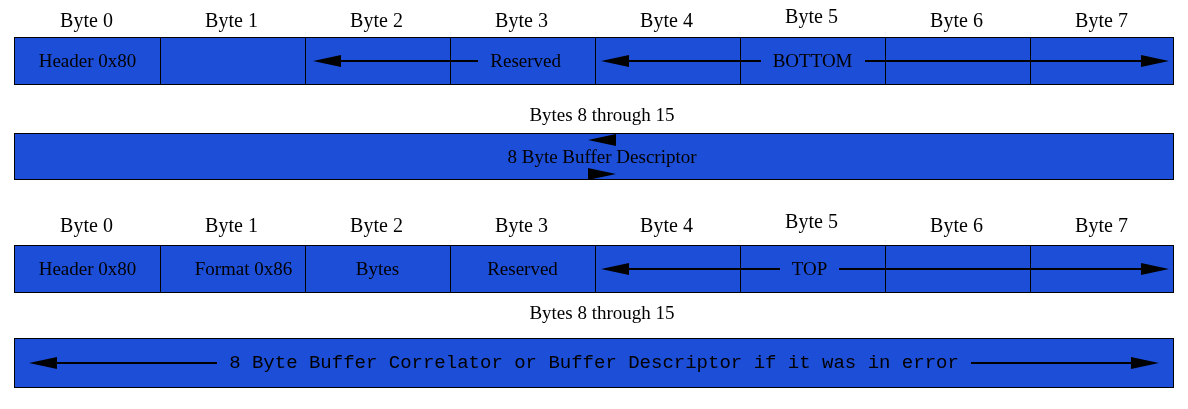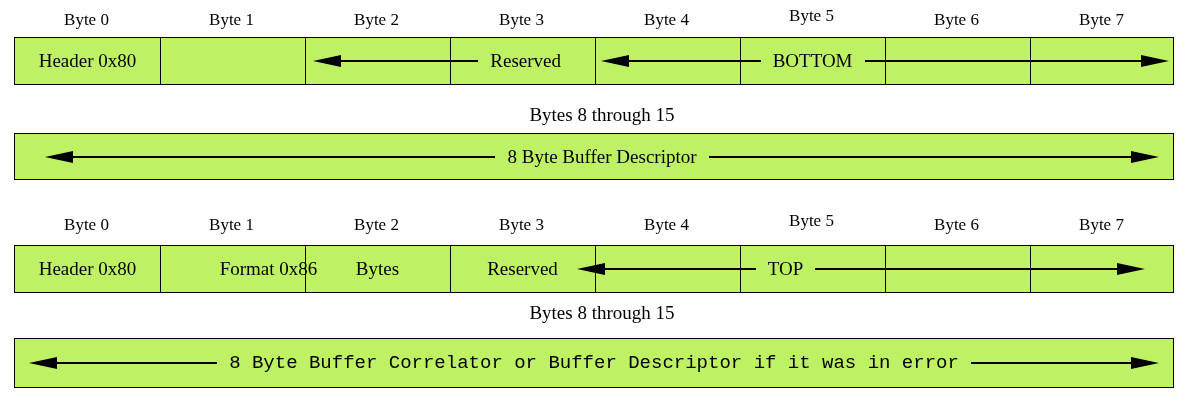--- a/index.html
+++ b/index.html
@@ -15,30 +15,30 @@
   }
   .byte-headers {
     position: absolute;
     left: 14px;
     width: 1160px;
     display: flex;
   }
   .byte-label {
     width: 145px;
     text-align: center;
-    font-size: 17px;
+    font-size: 20px;
     line-height: 24px;
   }
   .byte-label:nth-child(6) { position: relative; top: -4px; }
   .row-box {
     position: absolute;
     left: 14px;
     width: 1160px;
     border: 1px solid #000000;
-    background: #bef264;
+    background: #1d4ed8;
   }
   .divider {
     position: absolute;
     top: 0; bottom: 0;
     width: 1px;
     background: #000000;
   }
   .cell-text {
     position: absolute;
     top: 0; bottom: 0;
@@ -124,21 +124,21 @@
       <span class="aline" style="flex:1;"></span>
       <span class="alabel">BOTTOM</span>
       <span class="aline" style="flex:2.1;"></span>
       <span class="tri-right"></span>
     </div>
   </div>
 
   <div class="section-title" style="top:103px;">Bytes 8 through 15</div>
 
   <div class="row-box" style="top:133px;height:47px;">
-    <div class="arrow-row" style="left:16px;right:0;padding:0 14px;">
+    <div class="arrow-row" style="left:16px;right:0;padding:0 14px;flex-direction:column;">
       <span class="tri-left"></span>
       <span class="aline" style="flex:1;"></span>
       <span class="alabel">8 Byte Buffer Descriptor</span>
       <span class="aline" style="flex:1;"></span>
       <span class="tri-right"></span>
     </div>
   </div>
 
   <div class="byte-headers" style="top:213px;">
     <span class="byte-label">Byte 0</span>
@@ -154,25 +154,25 @@
   <div class="row-box" style="top:245px;height:48px;">
     <div class="divider" style="left:145px;"></div>
     <div class="divider" style="left:290px;"></div>
     <div class="divider" style="left:435px;"></div>
     <div class="divider" style="left:580px;"></div>
     <div class="divider" style="left:725px;"></div>
     <div class="divider" style="left:870px;"></div>
     <div class="divider" style="left:1015px;"></div>
 
     <div class="cell-text" style="left:0;width:145px;">Header 0x80</div>
-    <div class="cell-text" style="left:159px;width:145px;padding-left:44px;">Format 0x86</div>
+    <div class="cell-text" style="left:134px;width:145px;padding-left:44px;">Format 0x86</div>
     <div class="cell-text" style="left:290px;width:145px;">Bytes</div>
     <div class="cell-text" style="left:435px;width:145px;">Reserved</div>
 
-    <div class="arrow-row" style="left:556px;width:580px;padding:0 6px;">
+    <div class="arrow-row" style="left:580px;width:580px;padding:0 6px;">
       <span class="tri-left"></span>
       <span class="aline" style="flex:1;"></span>
       <span class="alabel">TOP</span>
       <span class="aline" style="flex:2;"></span>
       <span class="tri-right"></span>
     </div>
   </div>
 
   <div class="section-title" style="top:301px;">Bytes 8 through 15</div>
 

